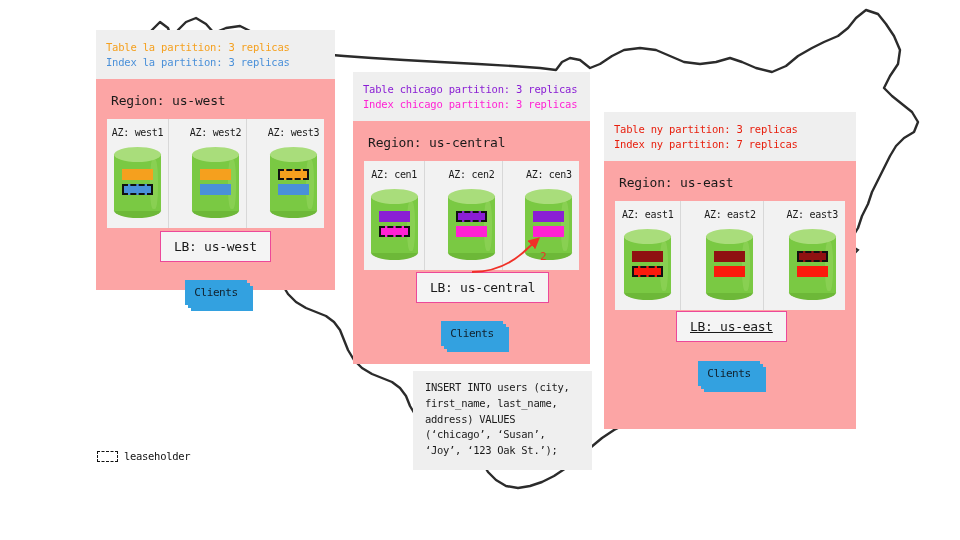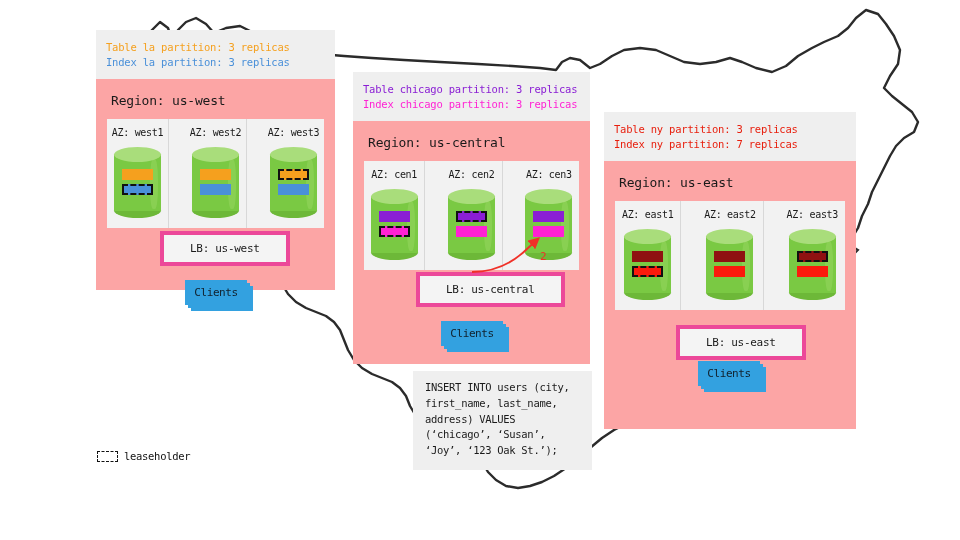--- a/index.html
+++ b/index.html
@@ -60,23 +60,23 @@
   }
   .bars{position:absolute;left:0;top:22px;width:47px;}
   .bar{
     width:31px;height:11px;margin:0 auto 4px auto;box-sizing:border-box;
     border:2px solid transparent;
   }
   .bar.lease{border:2px dashed #111111;}
 
   
   .lb{
-    position:absolute;background:#f4f4f4;border:4px solid #ec4899;
-    font-size:11px;color:#1a1a1a;white-space:nowrap;
-    padding:7px 26px;z-index:6;letter-spacing:-0.3px;
+    position:absolute;background:#f4f4f4;border:1px solid #ec4899;
+    font-size:13px;color:#1a1a1a;white-space:nowrap;
+    padding:7px 13px;z-index:6;letter-spacing:-0.3px;
   }
 
   
   .clients{position:absolute;z-index:5;width:62px;height:25px;}
   .clients i{
     position:absolute;display:block;background:#33a1e0;
   }
   .clients i.l3{left:6px;top:6px;width:62px;height:25px;}
   .clients i.l2{left:3px;top:3px;width:62px;height:25px;}
   .clients i.l1{left:0;top:0;width:62px;height:25px;}
@@ -342,21 +342,21 @@
                 <div class="bar lease" style="background:#8f1111"></div>
                 <div class="bar" style="background:#fb1a0c"></div>
               </div>
             </div>
           </div>
         </div>
 
       </div>
     </div>
   </div>
-  <div class="lb" style="left:676px;top:325px;">LB: us-east</div>
+  <div class="lb" style="left:676px;top:311px;text-decoration:underline;">LB: us-east</div>
   <div class="clients" style="left:698px;top:361px;">
     <i class="l3"></i>
     <i class="l2"></i>
     <i class="l1"></i>
     <span>Clients</span>
   </div>
 
   <div class="legend" style="left:97px;top:450px;">
     <div class="legend-swatch"></div>
     <div class="legend-text">leaseholder</div>

